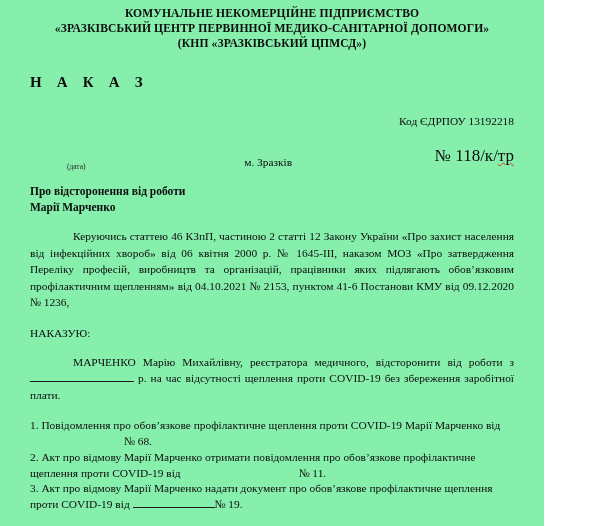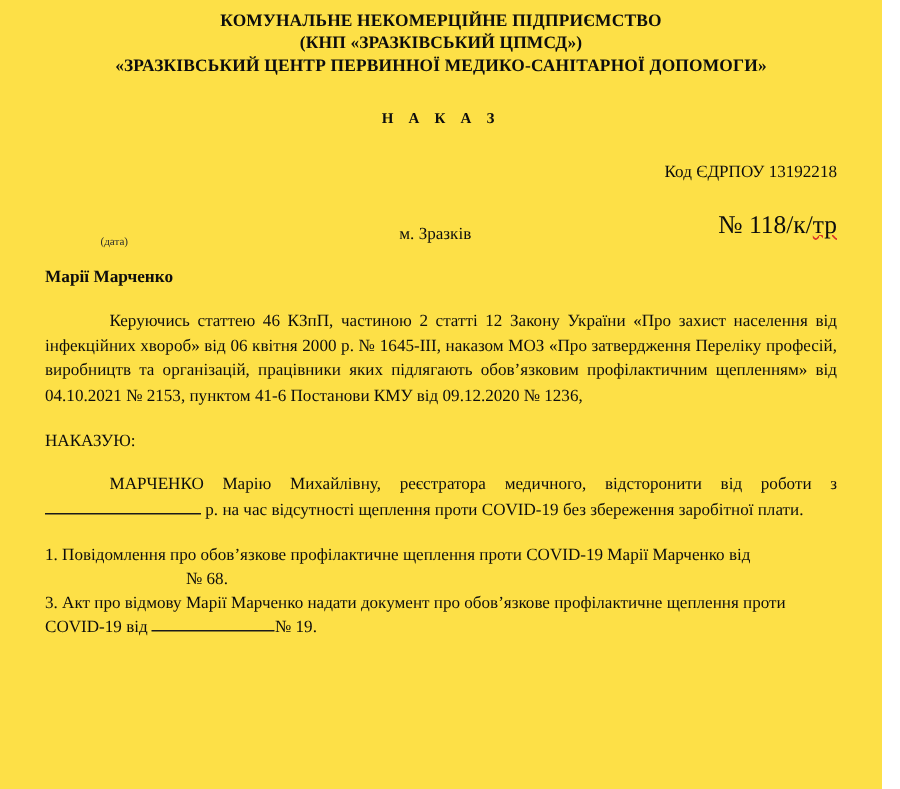--- a/index.html
+++ b/index.html
@@ -4,23 +4,23 @@
 <title>Наказ про відсторонення від роботи</title>
 <style>
   html, body {
     margin: 0;
     padding: 0;
     background: #ffffff;
   }
 
   .page {
     position: relative;
-    width: 588px;
+    width: 544px;
     height: 526px;
-    background: #fde047;
+    background: #86efac;
     color: #0d0d0d;
     font-family: "Liberation Serif", "DejaVu Serif", serif;
     font-size: 11.2px;
     line-height: 1.32;
     overflow: hidden;
     box-sizing: border-box;
     padding: 0 30px;
   }
 
   
@@ -28,23 +28,23 @@
     text-align: center;
     font-weight: bold;
     font-size: 11.6px;
     line-height: 1.28;
     padding-top: 7px;
     letter-spacing: 0.01em;
   }
   .letterhead > div { white-space: nowrap; }
 
   .doc-type {
-    text-align: center;
+    text-align: left;
     font-weight: bold;
-    font-size: 10px;
+    font-size: 15px;
     letter-spacing: 0.38em;
     margin-top: 22px;
   }
 
   
   .code-line {
     text-align: right;
     margin-top: 21px;
     font-size: 11.4px;
   }
@@ -143,44 +143,46 @@
   .gap-wide { display: inline-block; width: 94px; }
   .gap-mid  { display: inline-block; width: 118px; }
 </style>
 </head>
 <body>
 
 <div class="page">
 
   <div class="letterhead">
     <div>КОМУНАЛЬНЕ НЕКОМЕРЦІЙНЕ ПІДПРИЄМСТВО</div>
+    <div>«ЗРАЗКІВСЬКИЙ ЦЕНТР ПЕРВИННОЇ МЕДИКО-САНІТАРНОЇ ДОПОМОГИ»</div>
     <div>(КНП «ЗРАЗКІВСЬКИЙ ЦПМСД»)</div>
-    <div>«ЗРАЗКІВСЬКИЙ ЦЕНТР ПЕРВИННОЇ МЕДИКО-САНІТАРНОЇ ДОПОМОГИ»</div>
   </div>
 
   <div class="doc-type">Н А К А З</div>
 
   <div class="code-line">Код ЄДРПОУ 13192218</div>
 
   <div class="meta-row">
     <div class="meta-city">м. Зразків</div>
     <div class="meta-number"><span>№ 118/к/</span><span class="spellerror">тр</span></div>
     <div class="meta-datelabel">(дата)</div>
   </div>
 
   <div class="subject">
+    <div>Про відсторонення від роботи</div>
     <div>Марії Марченко</div>
   </div>
 
   <div class="para indent">Керуючись статтею 46 КЗпП, частиною 2 статті 12 Закону України «Про захист населення від інфекційних хвороб» від 06 квітня 2000 р. № 1645-III, наказом МОЗ «Про затвердження Переліку професій, виробництв та організацій, працівники яких підлягають обов’язковим профілактичним щепленням» від 04.10.2021 № 2153, пунктом 41-6 Постанови КМУ від 09.12.2020 № 1236,</div>
 
   <div class="order-word">НАКАЗУЮ:</div>
 
   <div class="para indent order-body"><span>МАРЧЕНКО Марію Михайлівну, реєстратора медичного, відсторонити від роботи з</span> <span class="blank blank-date"></span> <span>р. на час відсутності щеплення проти COVID-19 без збереження заробітної плати.</span></div>
 
   <div class="basis">
     <div class="basis-list">
       <div class="basis-item"><span>1. Повідомлення про обов’язкове профілактичне щеплення проти COVID-19 Марії Марченко від</span><span class="gap-wide"></span><span>№ 68.</span></div>
+      <div class="basis-item"><span>2. Акт про відмову Марії Марченко отримати повідомлення про обов’язкове профілактичне щеплення проти COVID-19 від</span><span class="gap-mid"></span><span>№ 11.</span></div>
       <div class="basis-item"><span>3. Акт про відмову Марії Марченко надати документ про обов’язкове профілактичне щеплення проти COVID-19 від</span> <span class="blank blank-item3"></span><span>№ 19.</span></div>
     </div>
   </div>
 
 </div>
 
 </body></html>

